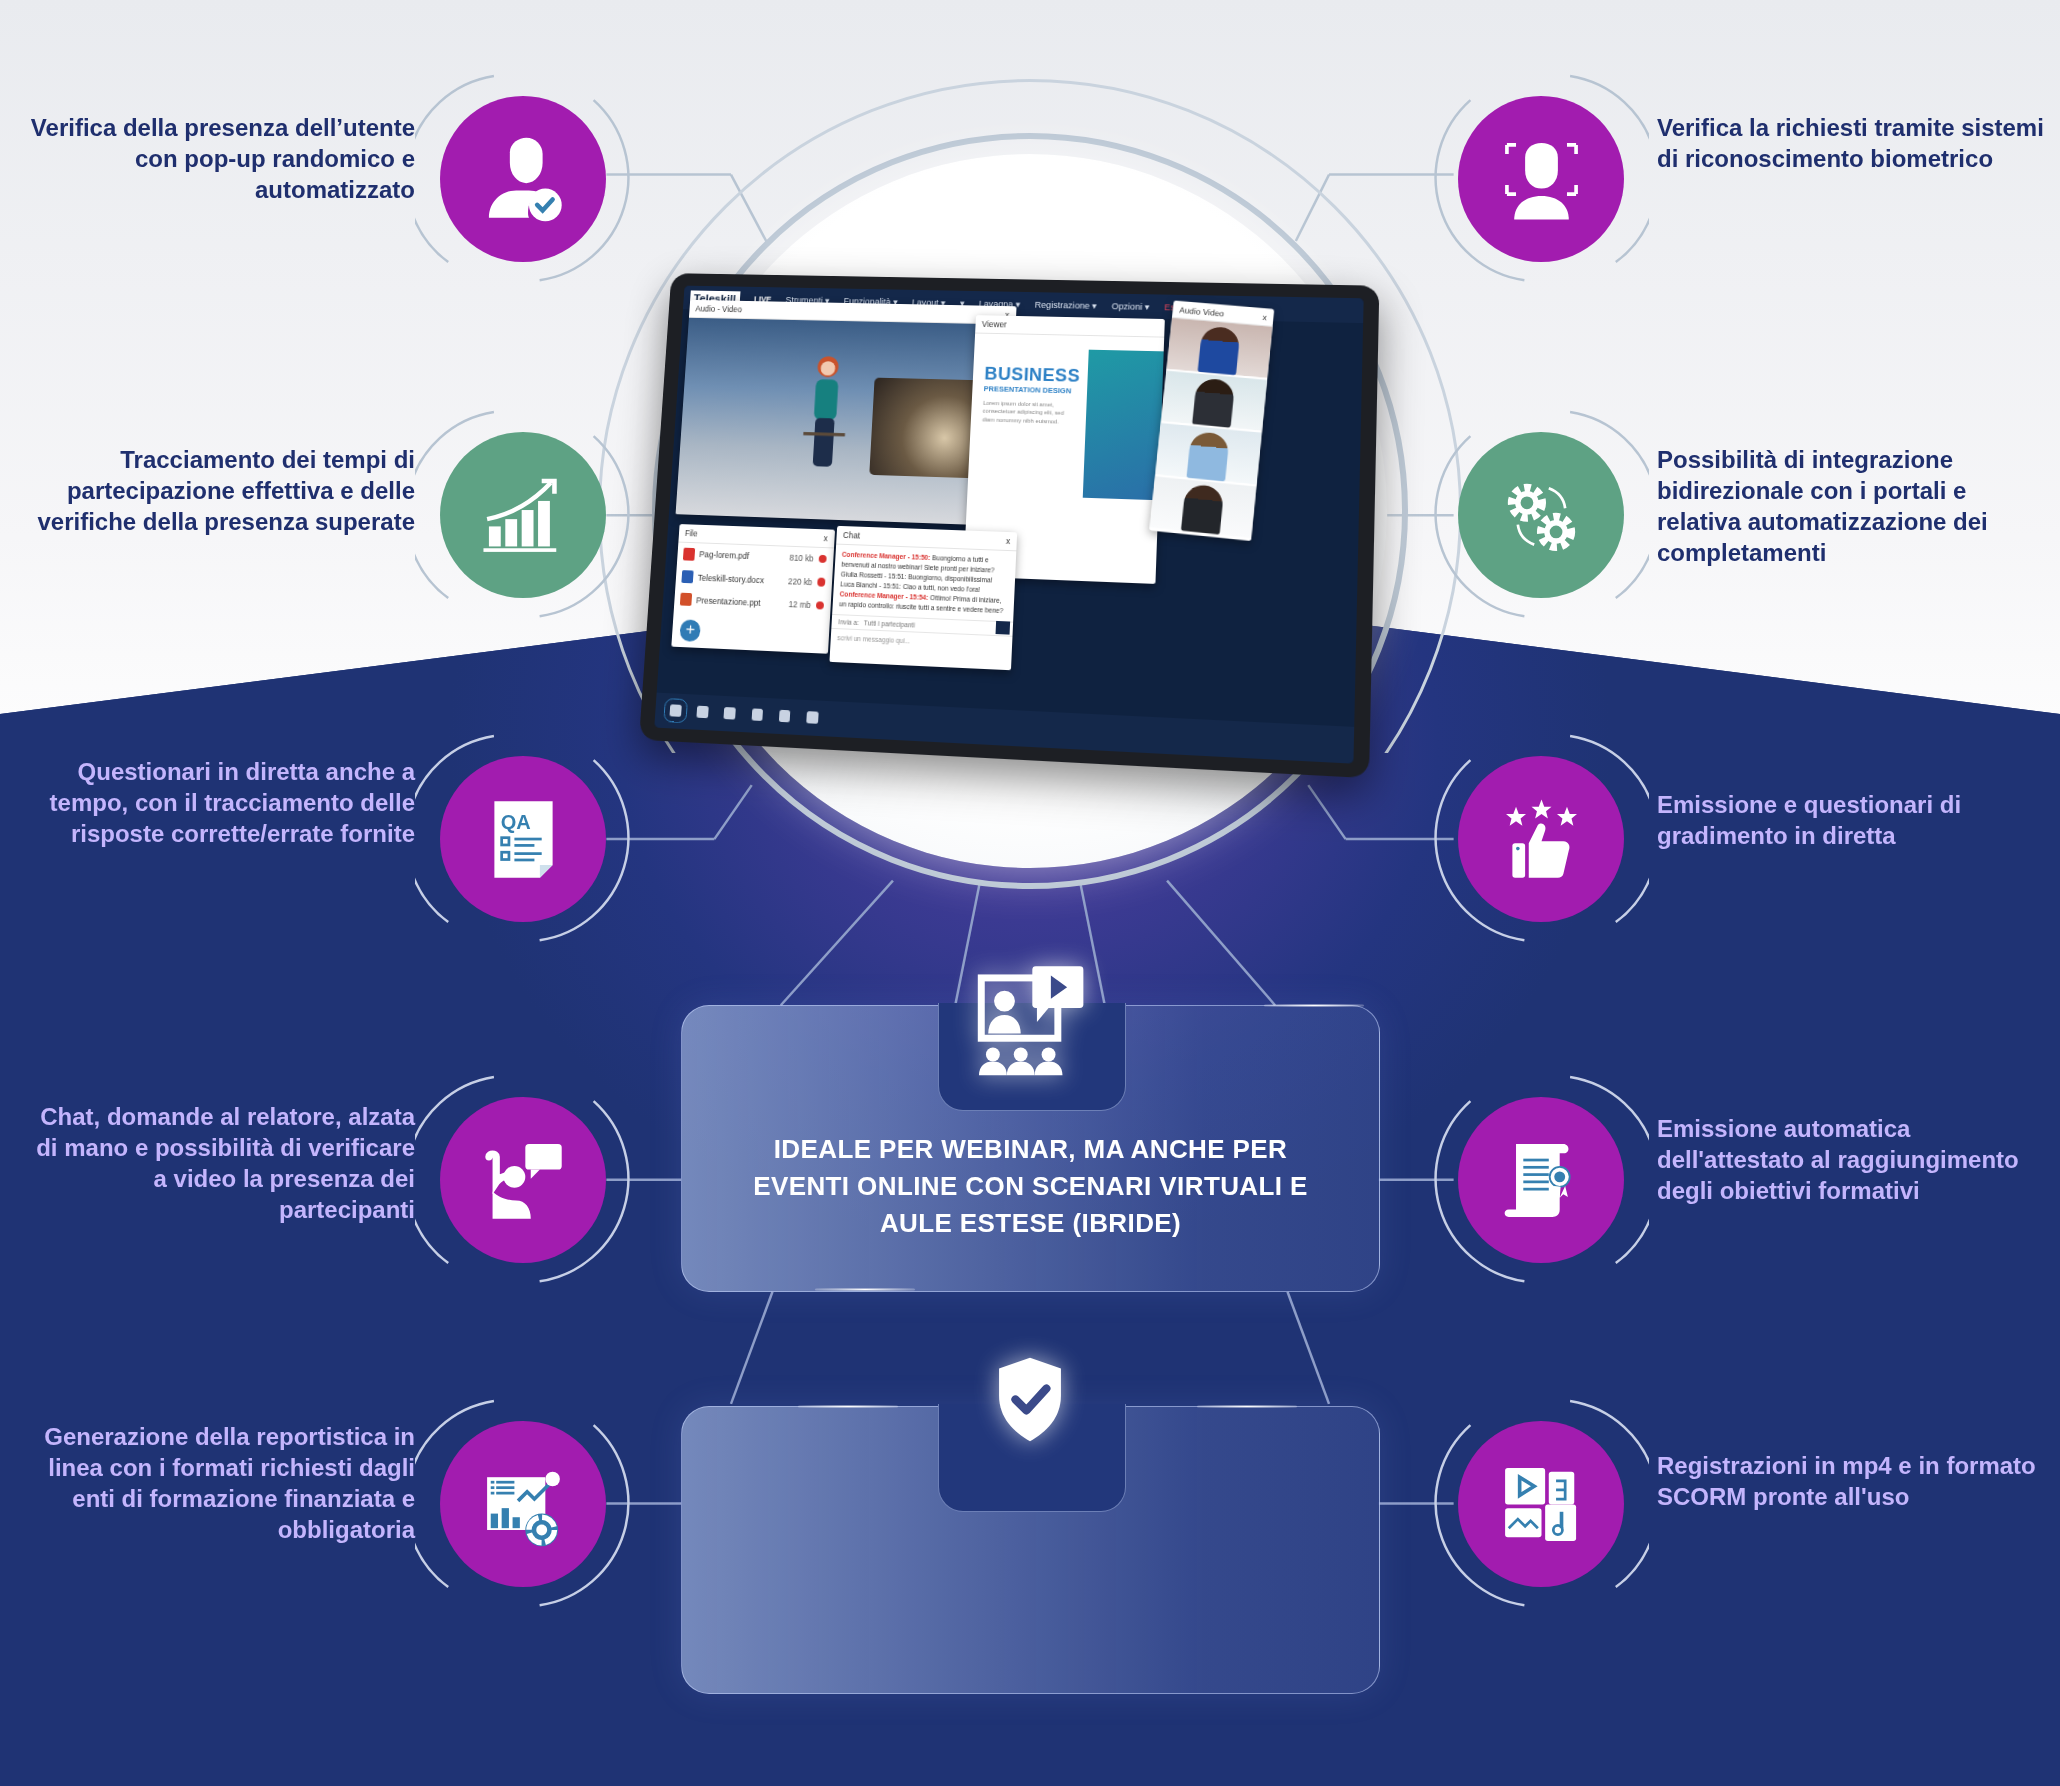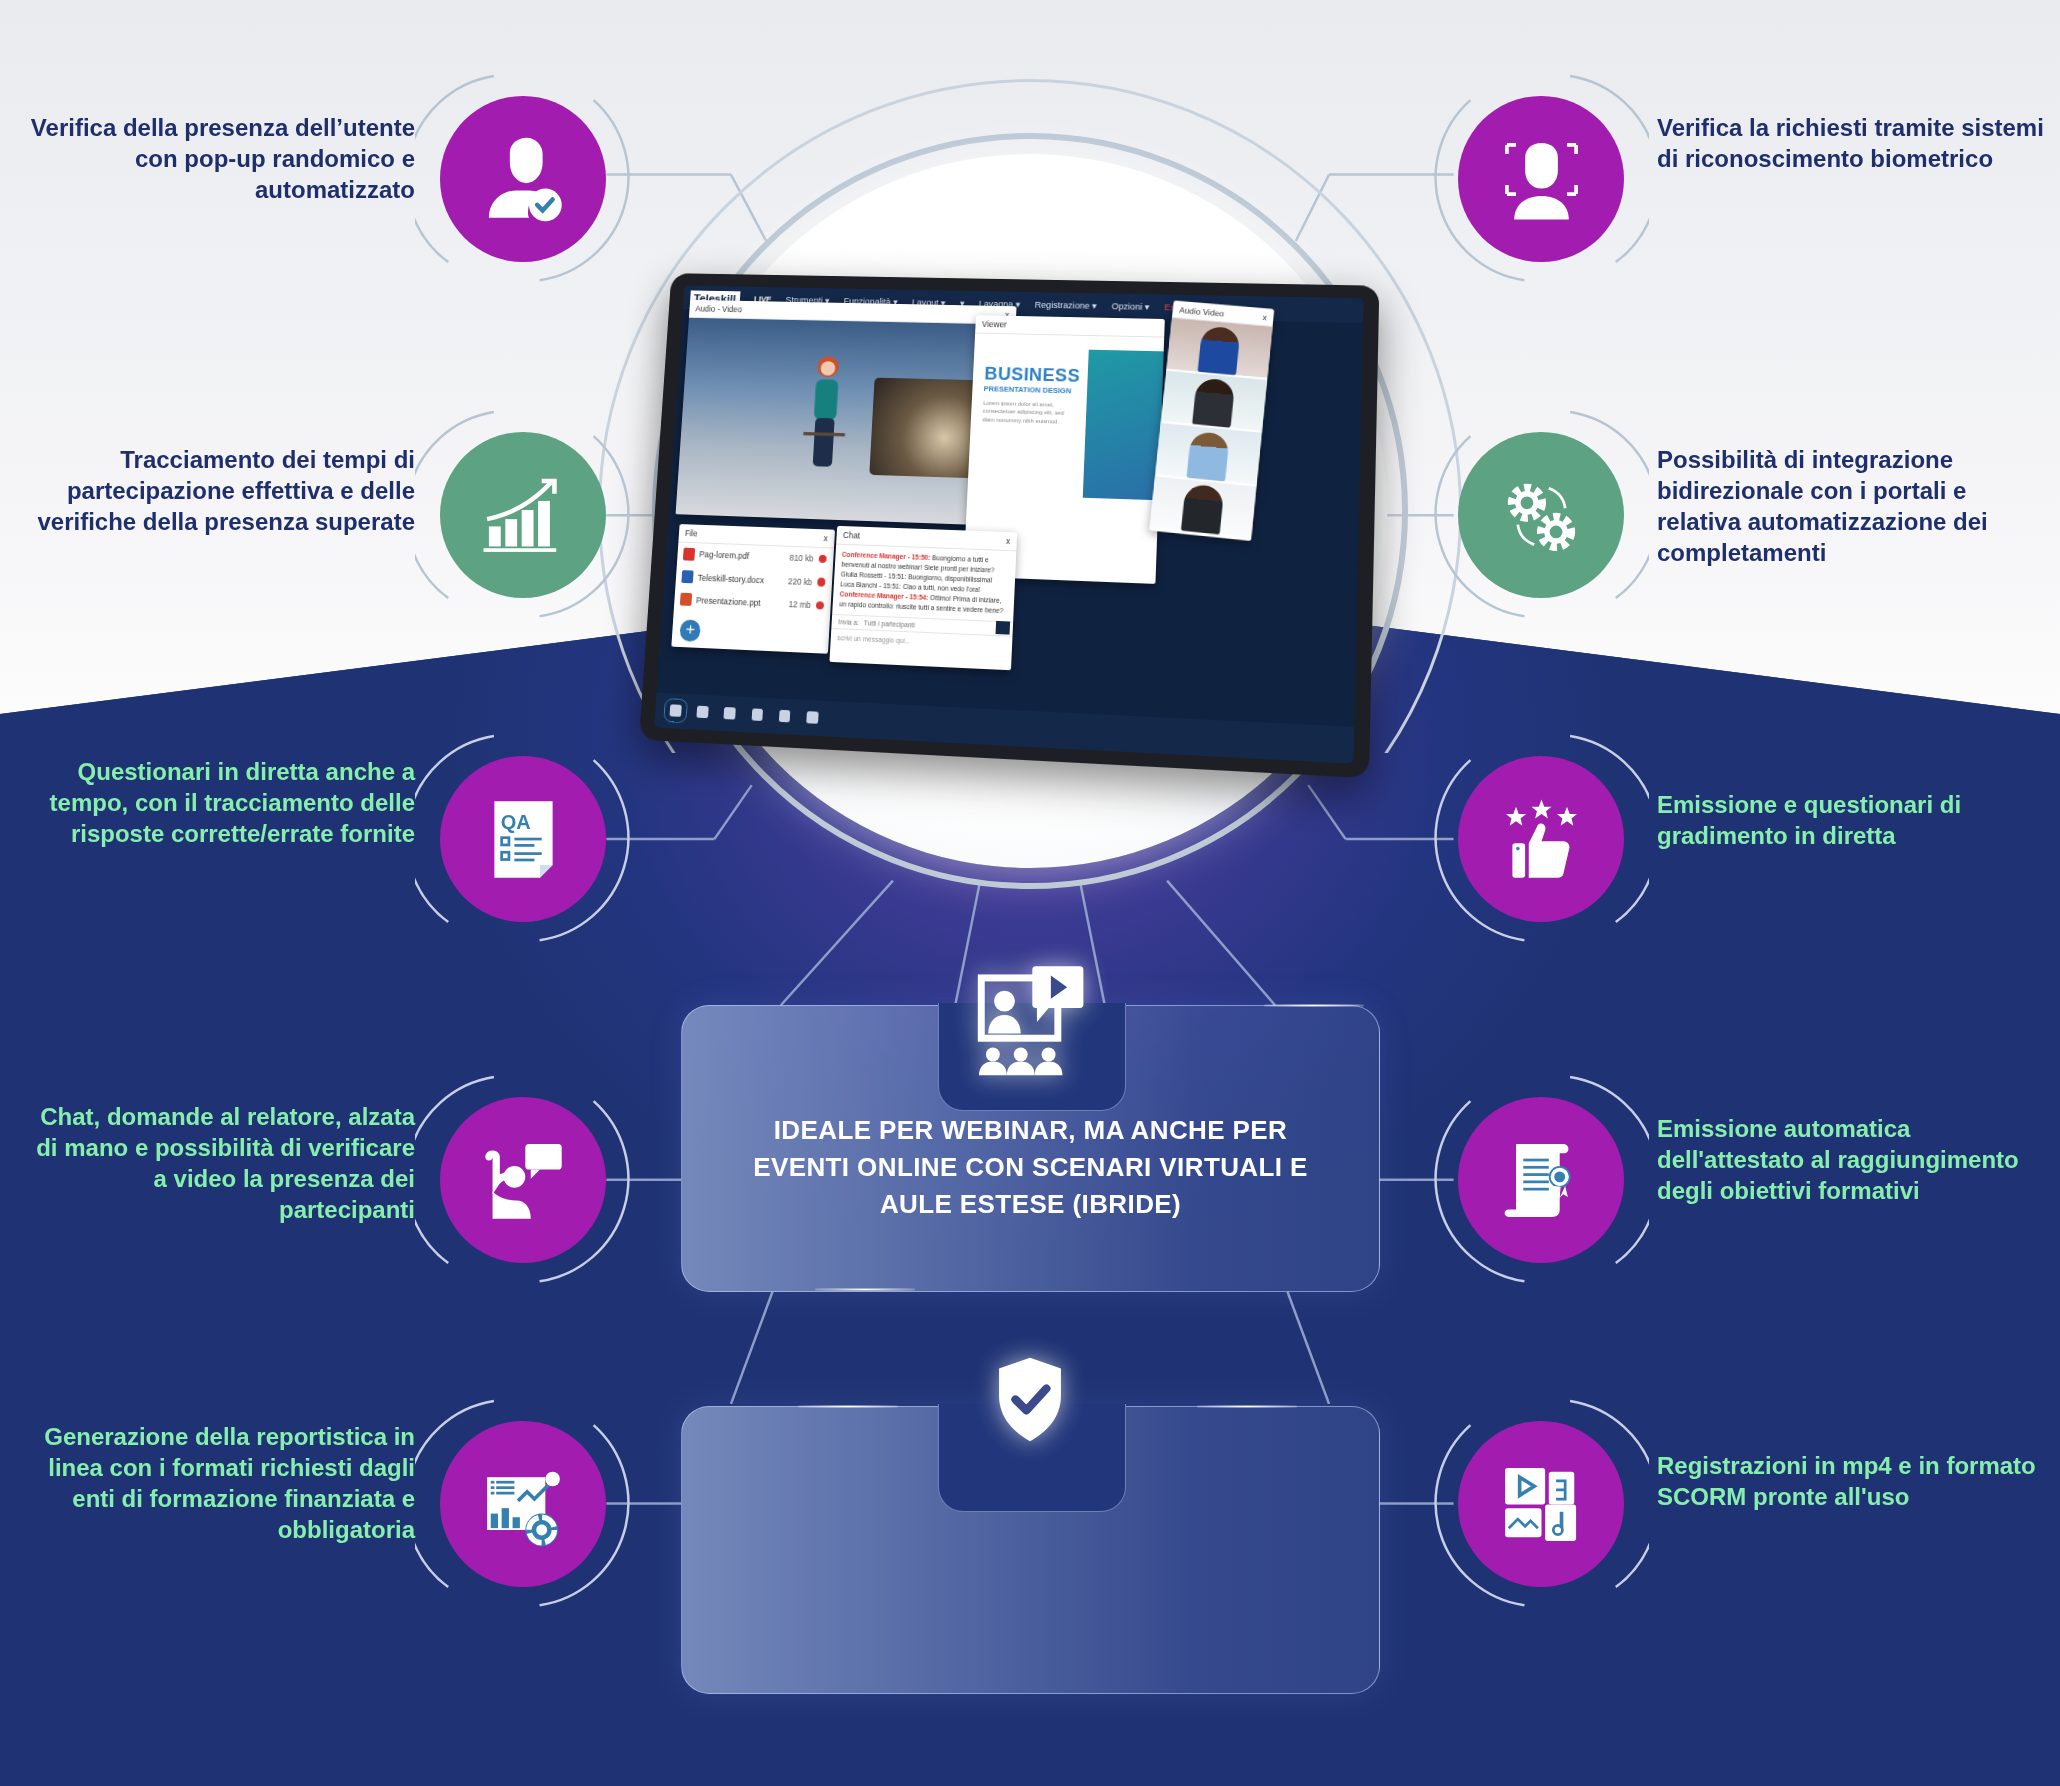--- a/index.html
+++ b/index.html
@@ -14,21 +14,21 @@
   .rays{position:absolute;left:0;top:0;width:2060px;height:1787px;pointer-events:none}
   
   .hub-ring{position:absolute;border-radius:50%;border:5px solid #b7c4d2}
   .hub{position:absolute;left:673px;top:154px;width:714px;height:714px;border-radius:50%;
     background:radial-gradient(circle at 50% 45%,#ffffff 60%,#eef2f6 100%);
     box-shadow:0 0 50px rgba(255,255,255,.5)}
   
   .feat-text{position:absolute;font-weight:bold;font-size:24px;line-height:31px;color:#1f2f6e}
   .feat-text.left{text-align:right;width:390px}
   .feat-text.right{text-align:left;width:390px}
-  .feat-text.light{color:#86efac}
+  .feat-text.light{color:#c4b5fd}
   .icon-wrap{position:absolute;width:216px;height:216px}
   .icon-wrap .arc{position:absolute;left:0;top:0;width:216px;height:216px}
   .icon-circle{position:absolute;left:25px;top:25px;width:166px;height:166px;border-radius:50%;
     display:flex;align-items:center;justify-content:center}
   .icon-circle.blue{background:#a21caf}
   .icon-circle.green{background:#5ea284}
   .icon-circle svg{width:91px;height:91px}
   
   .tablet{position:absolute;left:644px;top:274px;width:723px;height:482px;
     transform:perspective(1495px) rotateY(-6deg) rotateX(6deg) rotateZ(2deg);
@@ -427,21 +427,21 @@
         <circle cx="68" cy="78" r="5" stroke="#3580b0" stroke-width="3" fill="none"></circle>
       </svg>
   </div>
 </div>
 <div class="feat-text right light" style="left:1657px;top:1450px">Registrazioni in mp4 e in formato SCORM pronte all'uso</div>
 
 <div class="glass" style="left:681px;top:1005px;width:699px;height:287px">
   <div class="notch"></div>
   <div class="sparkle" style="left:582px;top:-2.5px"></div>
   <div class="sparkle" style="left:133px;top:282px"></div>
-  <div class="glass-text" style="top:106px;padding:0 66px">IDEALE PER WEBINAR, MA ANCHE PER EVENTI ONLINE CON SCENARI VIRTUALI E AULE ESTESE (IBRIDE)</div>
+  <div class="glass-text" style="top:125px;padding:0 66px">IDEALE PER WEBINAR, MA ANCHE PER EVENTI ONLINE CON SCENARI VIRTUALI E AULE ESTESE (IBRIDE)</div>
 </div>
 <svg class="glass-icon" style="left:1030px;top:964px;width:116px;height:116px" viewBox="0 0 100 100">
     <rect x="8" y="12" width="66" height="52" stroke="#fff" stroke-width="6" fill="none"></rect>
     <rect x="52" y="2" width="44" height="36" rx="3" fill="#fff"></rect>
     <path d="M68 10v20l14-10z" fill="#3b4a8a"></path>
     <path d="M56 38v12l10-12z" fill="#fff"></path>
     <circle cx="28" cy="32" r="9" fill="#fff"></circle>
     <path d="M14 60c0-10 6-16 14-16s14 6 14 16z" fill="#fff"></path>
     <g fill="#fff">
       <circle cx="18" cy="78" r="6"></circle>

